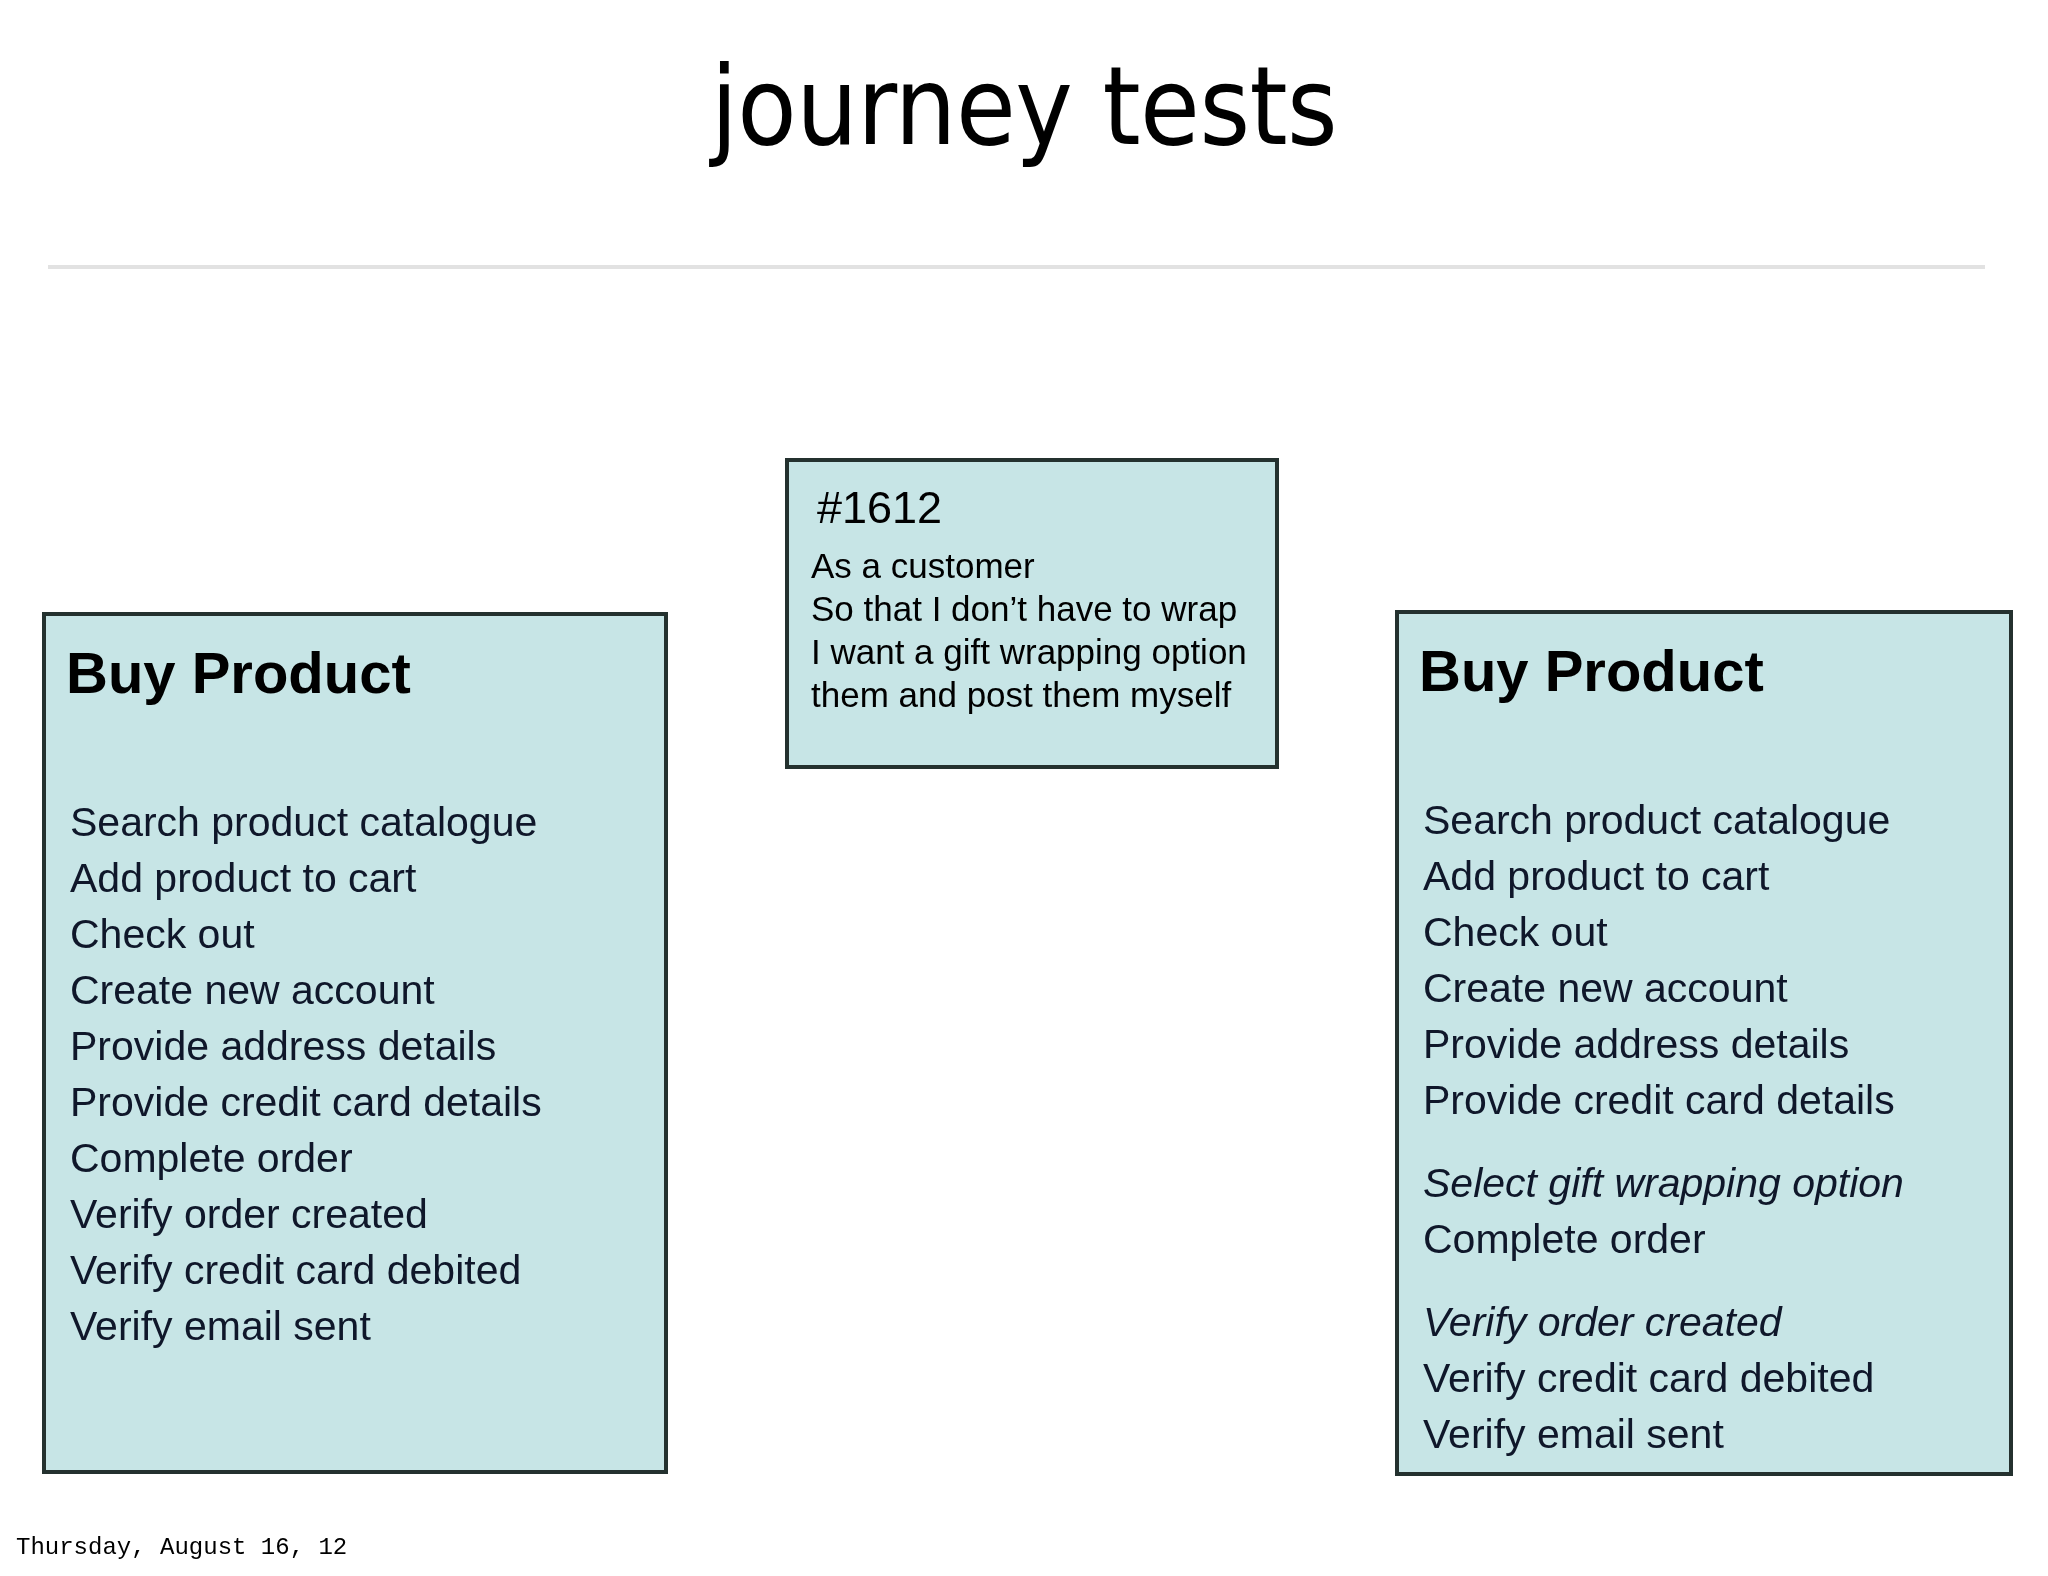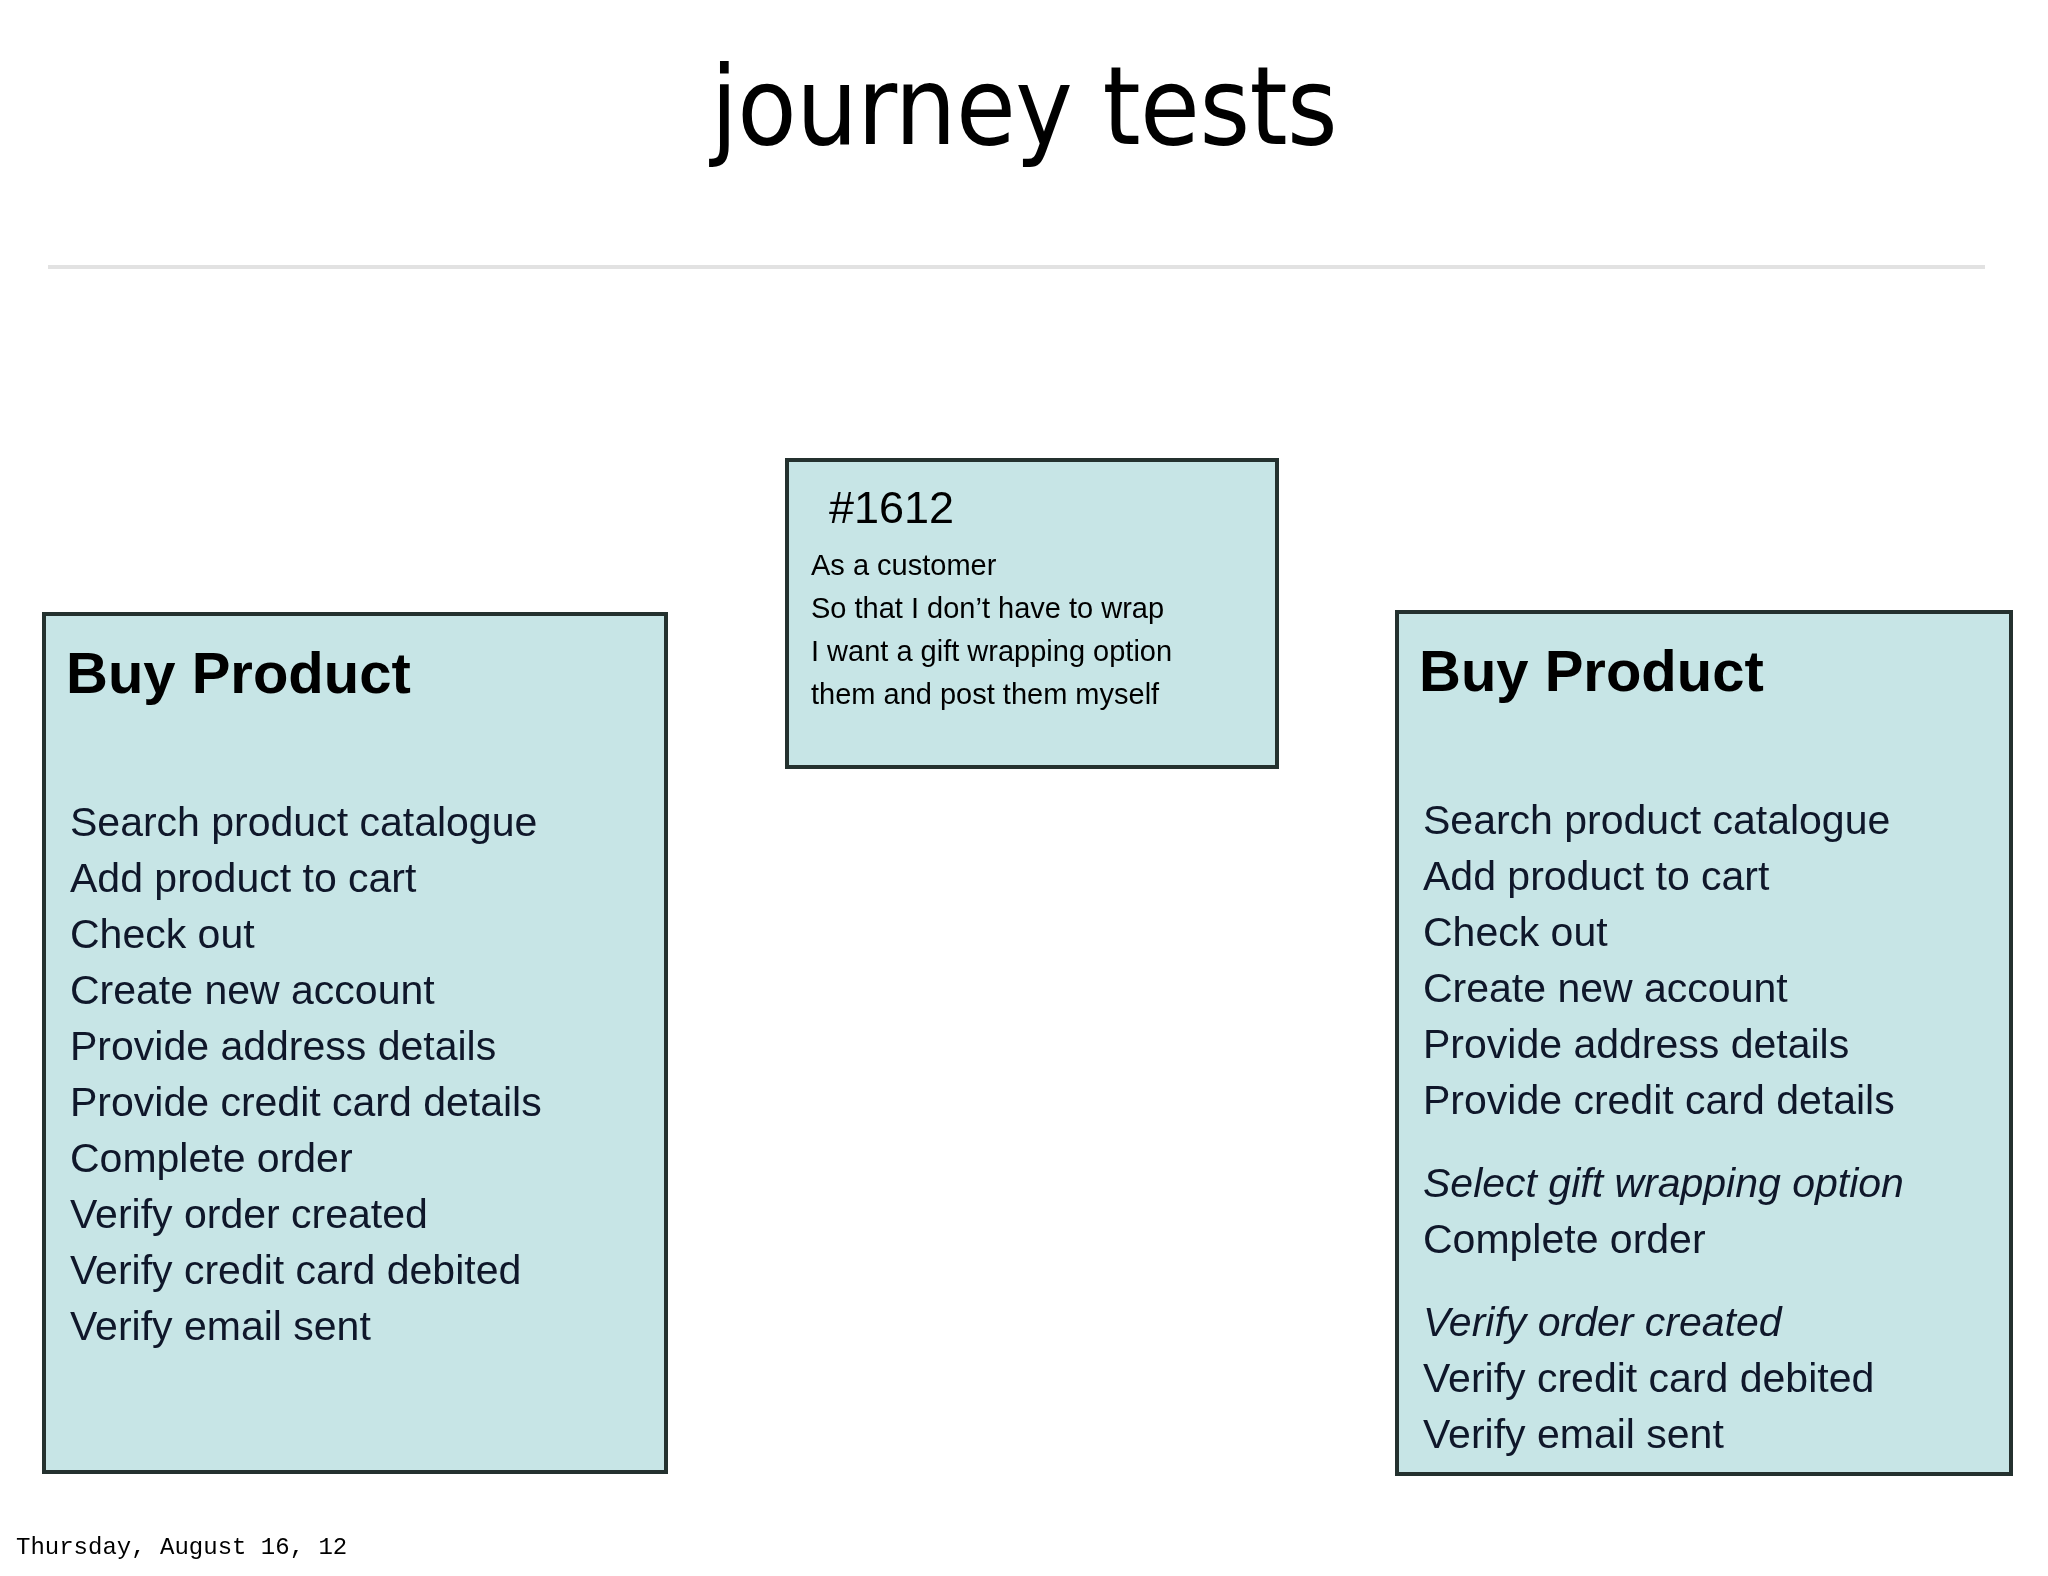--- a/index.html
+++ b/index.html
@@ -97,31 +97,31 @@
   #story-note-card {
     left: 785px;
     top: 458px;
     width: 494px;
     height: 311px;
   }
   #story-id {
     font-family: "Liberation Sans", sans-serif;
     font-size: 45px;
     line-height: 52px;
-    padding: 20px 0 0 40px;
+    padding: 20px 0 0 28px;
     white-space: nowrap;
   }
   .story-lines {
     list-style: none;
     margin: 0;
     padding: 10px 0 0 22px;
   }
   .story-line {
     font-family: "Liberation Sans", sans-serif;
-    font-size: 29px;
+    font-size: 35px;
     line-height: 43px;
     color: #000000;
     white-space: nowrap;
   }
 
   
   #footer-date {
     position: absolute;
     left: 16px;
     top: 1533px;

